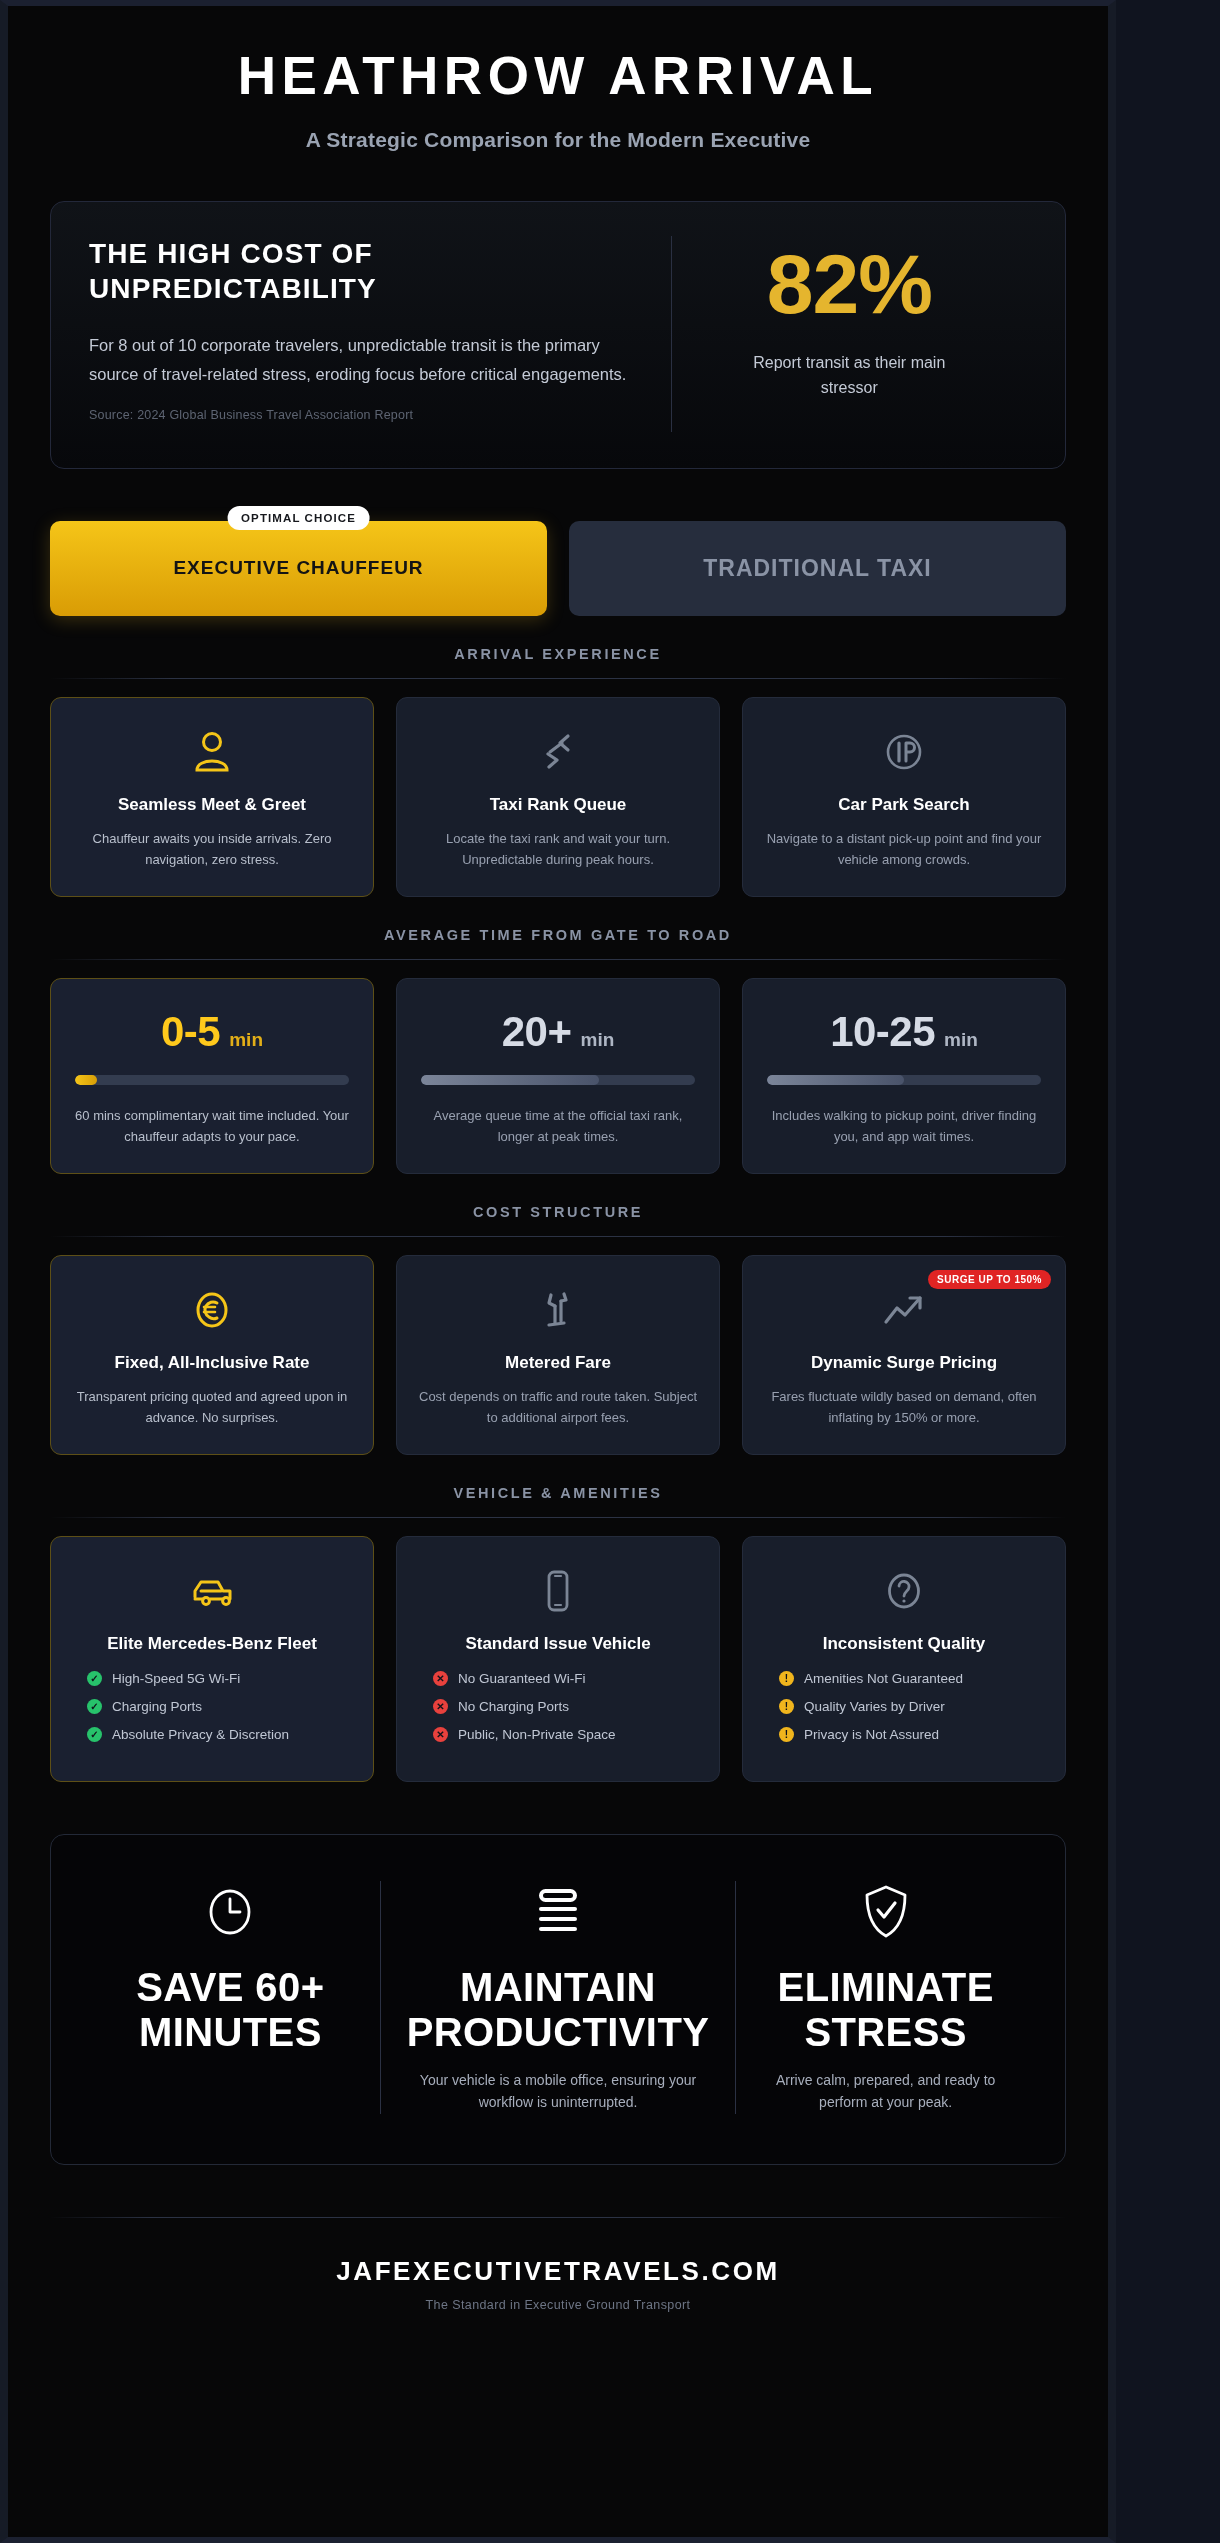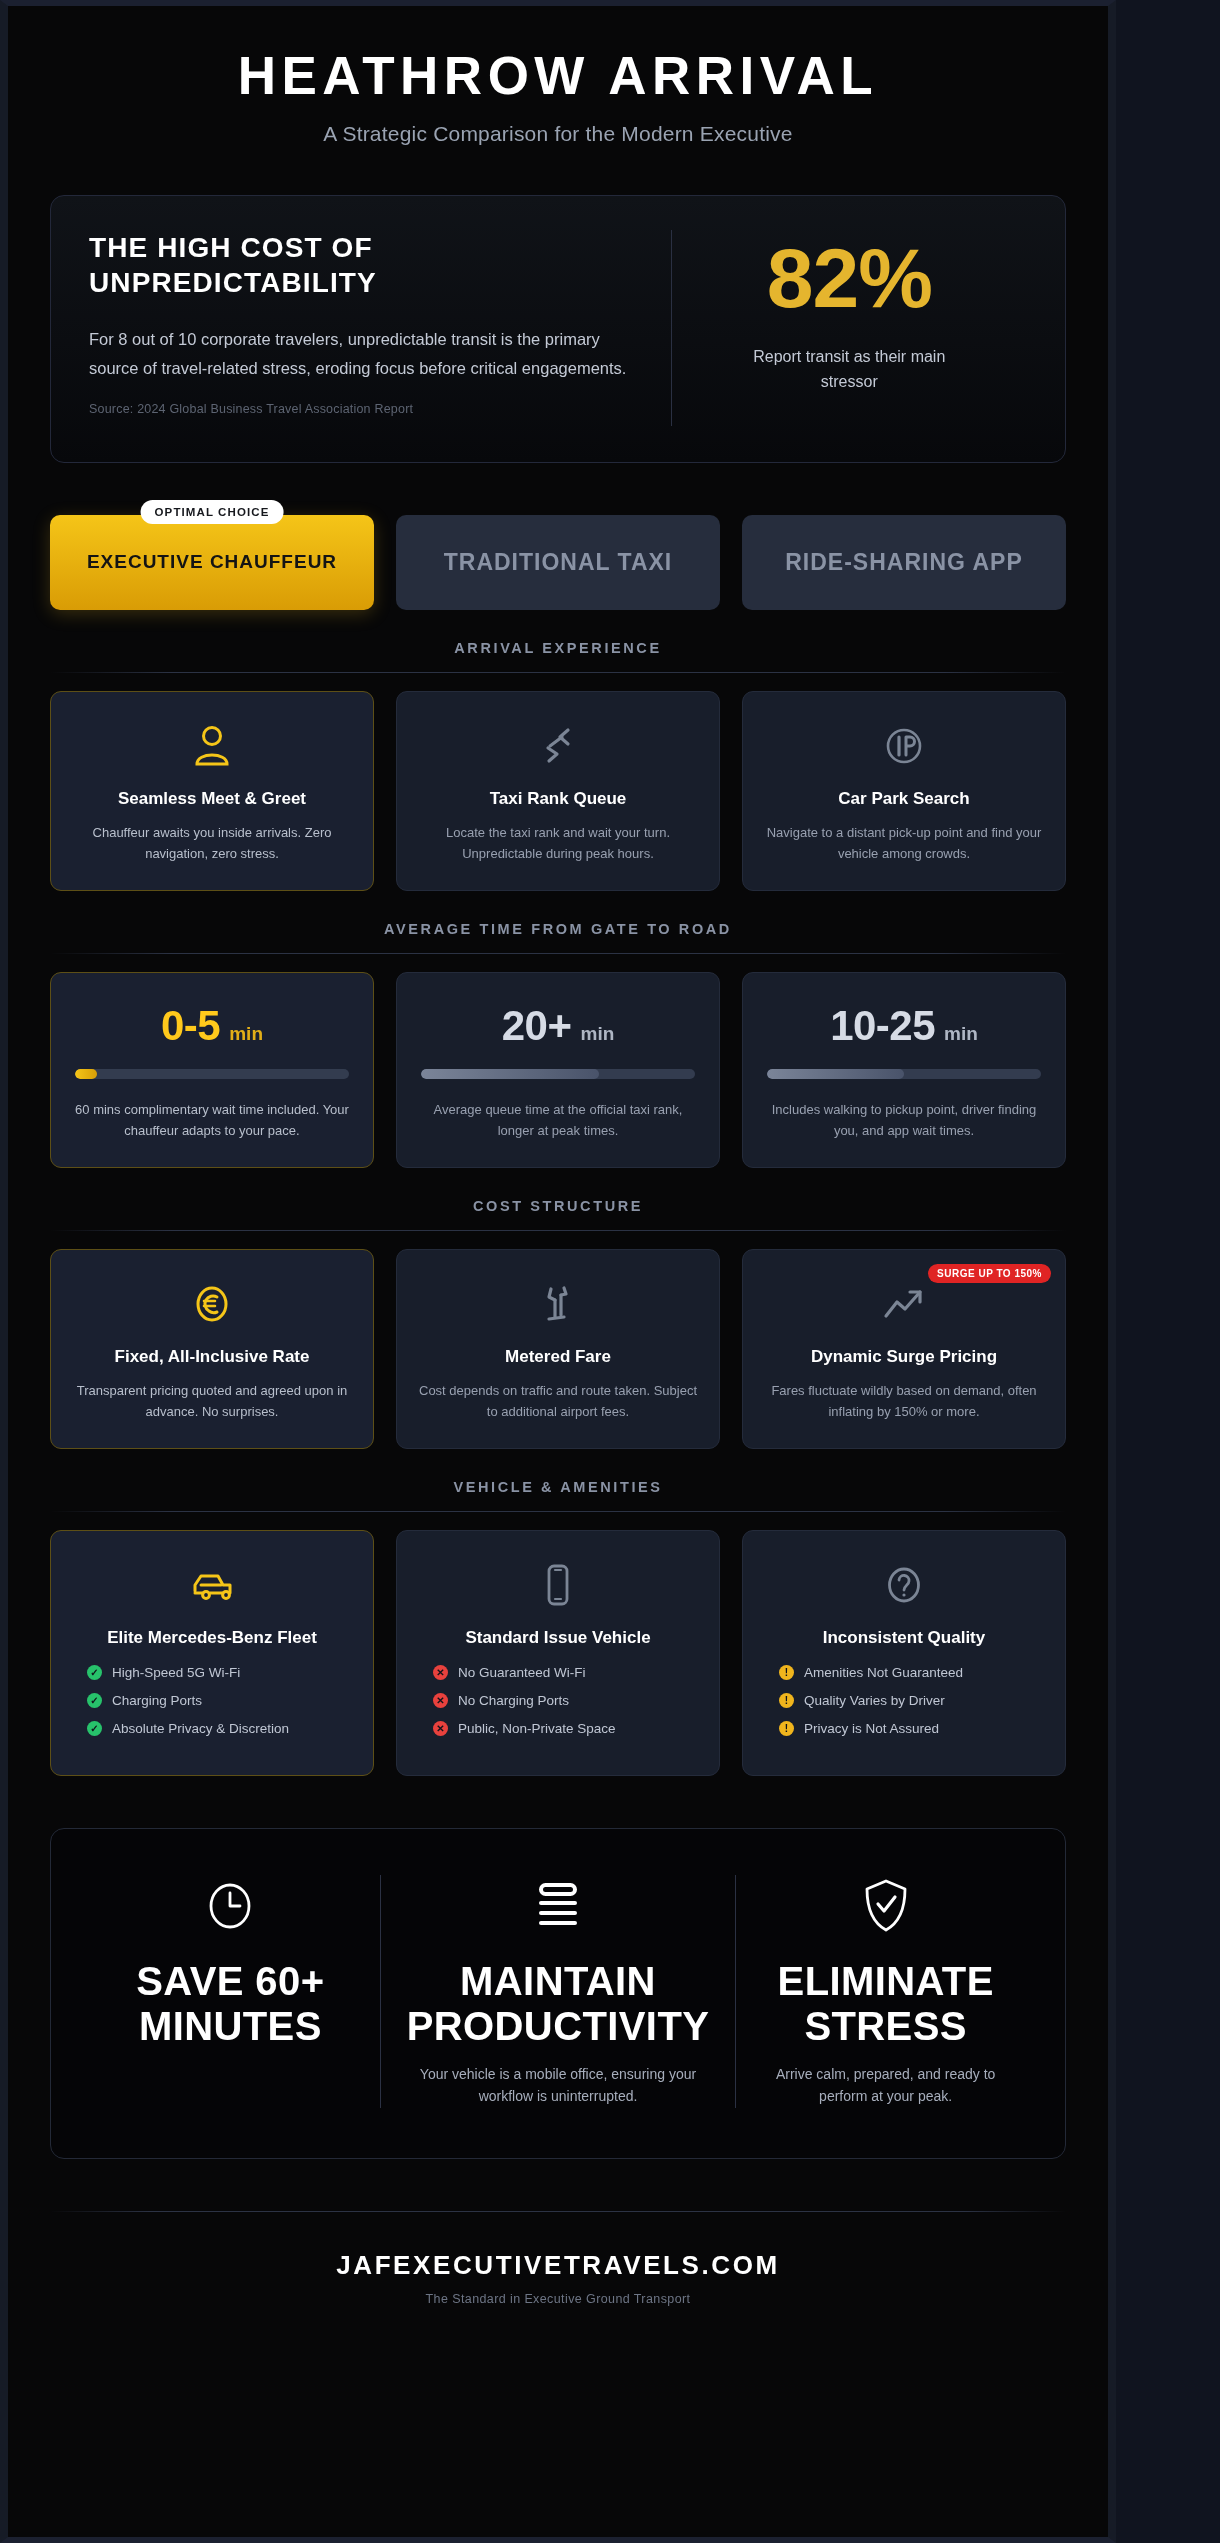--- a/index.html
+++ b/index.html
@@ -21,21 +21,21 @@
     padding:0 42px;
   }
 
   
   .header { padding-top:42px; text-align:center; }
   .header h1 {
     font-size:53px; font-weight:bold; letter-spacing:5.5px;
     color:#ffffff; line-height:1.05;
   }
   .header .sub {
-    margin-top:18px; font-size:21px; color:#9aa3b2; font-weight:400;
+    margin-top:24px; font-size:21px; color:#9aa3b2; font-weight:700;
     letter-spacing:.2px;
   }
 
   
   .stat-banner {
     margin-top:49px;
     background:linear-gradient(180deg,#101318 0%,#07080b 100%);
     border:1px solid #23283a;
     border-radius:14px;
     display:flex; align-items:stretch;
@@ -235,23 +235,20 @@
   </div>
 
   <div class="col-heads">
     <div class="col-head primary">
       <div class="optimal-pill">OPTIMAL CHOICE</div>
       <div class="ch-label">EXECUTIVE CHAUFFEUR</div>
     </div>
     <div class="col-head muted">
       <div class="ch-label">TRADITIONAL TAXI</div>
     </div>
-    <div class="col-head muted">
-      <div class="ch-label">RIDE-SHARING APP</div>
-    </div>
   </div>
 
   <div class="sec-label">ARRIVAL EXPERIENCE</div>
   <div class="sec-rule"></div>
   <div class="row">
 
     <div class="card hl">
       <div class="icon-wrap">
         <svg width="40" height="44" viewBox="0 0 40 44" fill="none" stroke="#f5c518" stroke-width="3">
           <circle cx="20" cy="12" r="8.5"></circle>

